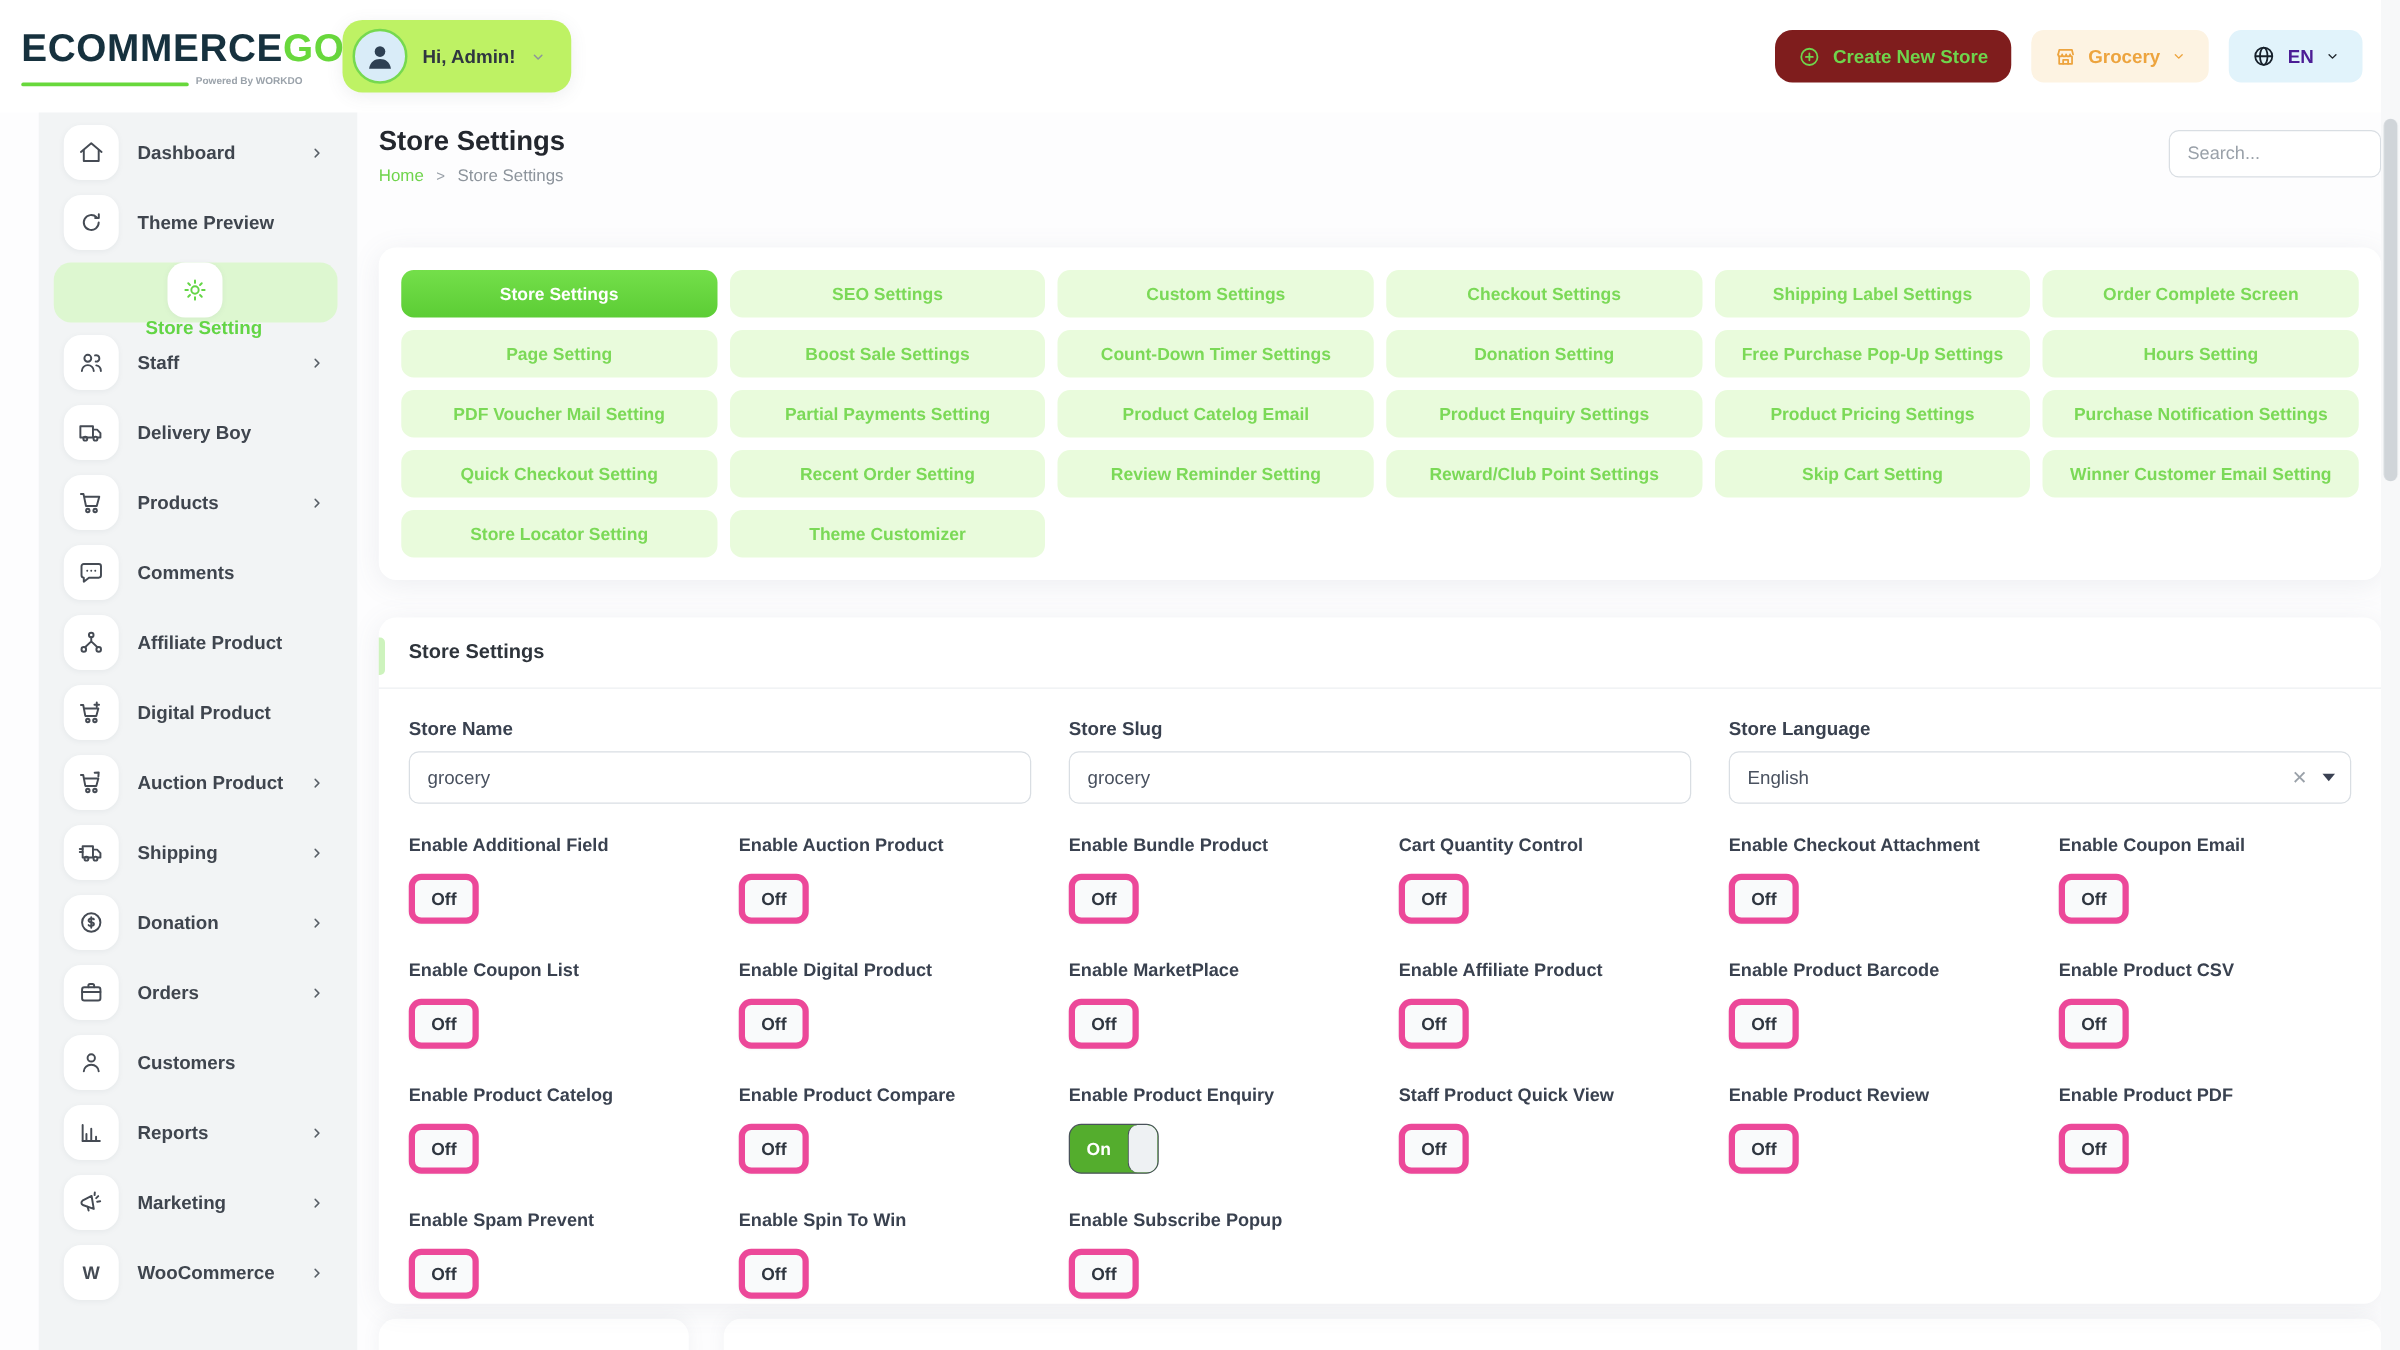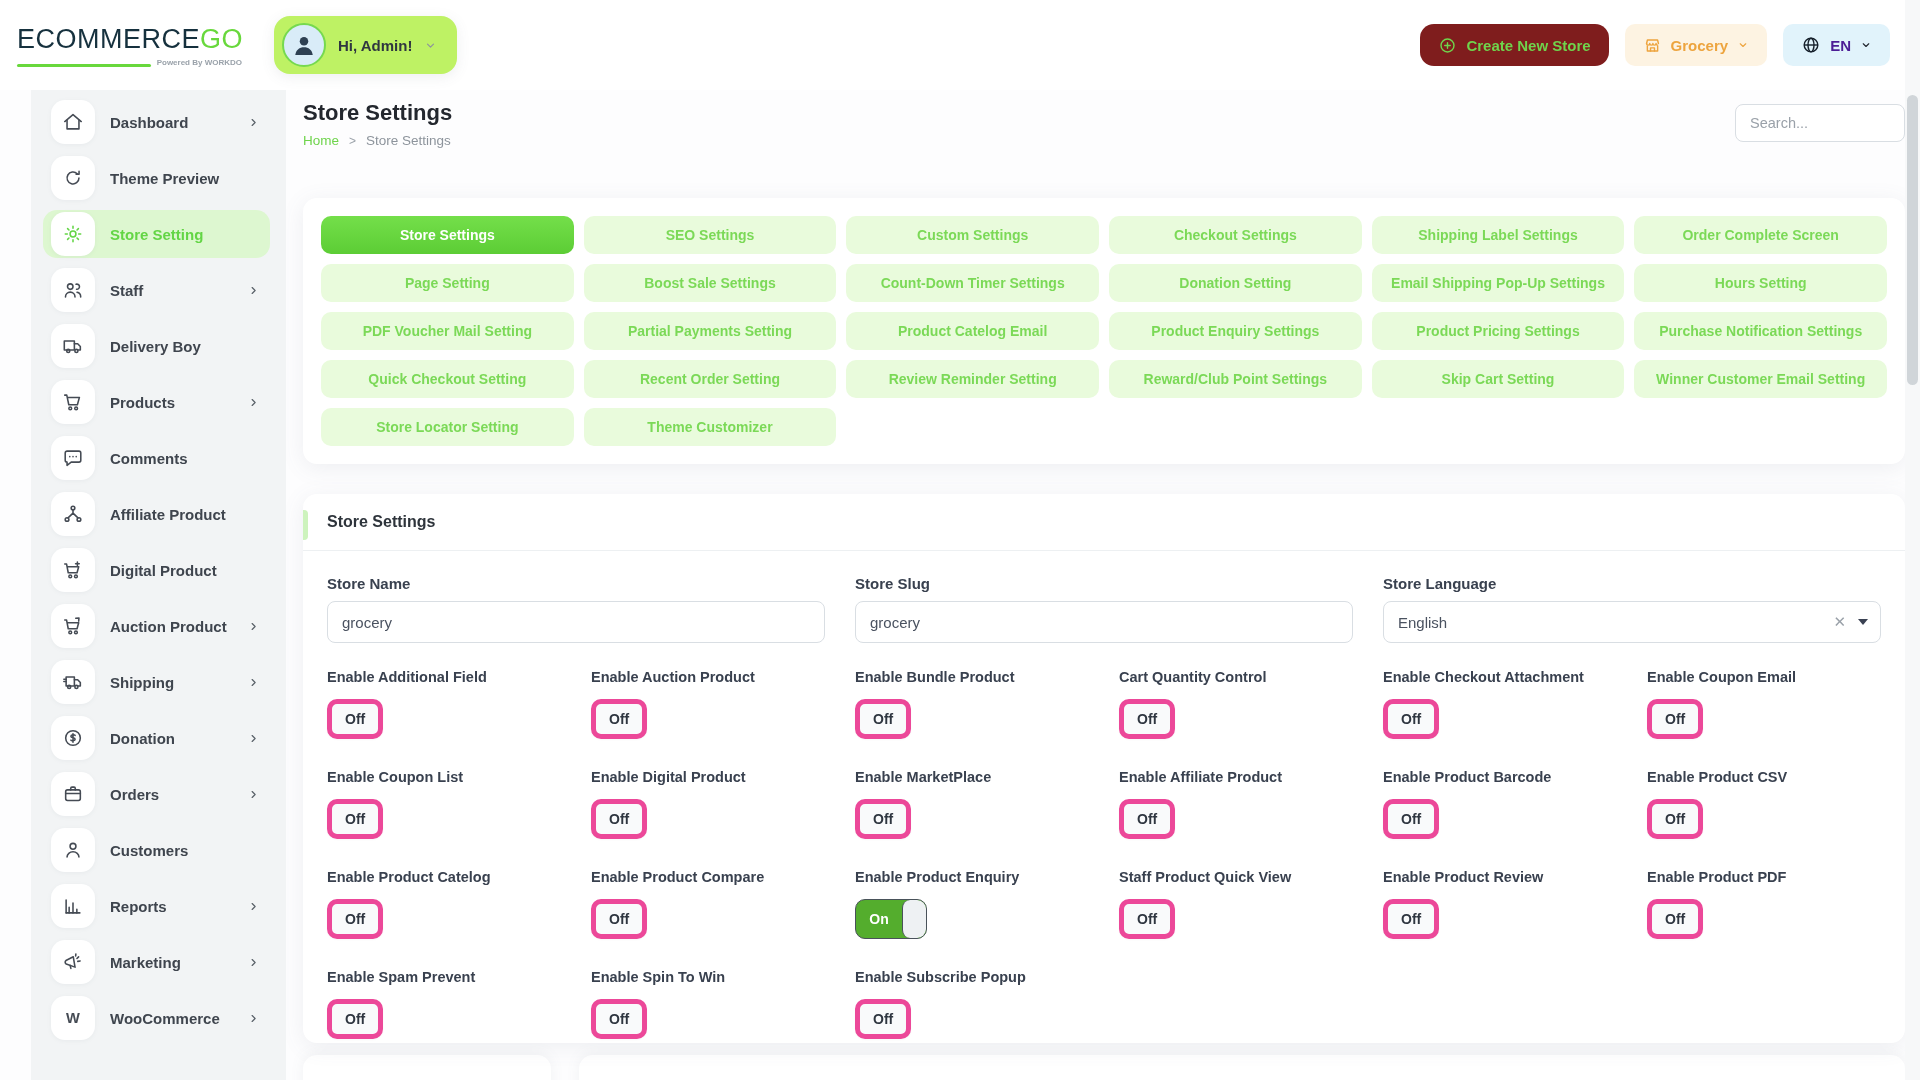--- a/index.html
+++ b/index.html
@@ -7,21 +7,21 @@
   body {
     font-family:"Liberation Sans","DejaVu Sans",sans-serif;
     background:#fdfdfe; color:var(--dark,#272c33);
     -webkit-font-smoothing:antialiased;
   }
   .app { display:flex; flex-direction:column; height:100%; }
 
   
   .topbar { height:90px; display:flex; align-items:center; background:#fff; flex:0 0 auto; }
   .logo-zone { width:255px; padding-left:17px; flex:0 0 auto; }
-  .logo-text { font-size:27px; font-weight:400; letter-spacing:.5px; color:#16313e; white-space:nowrap; }
+  .logo-text { font-size:31px; font-weight:700; letter-spacing:.5px; color:#16313e; white-space:nowrap; }
   .logo-text .accent { color:var(--brand-green); }
   .logo-underline-row { display:flex; align-items:flex-end; gap:6px; margin-top:3px; width:225px; }
   .logo-underline { flex:1; height:3px; background:var(--brand-green); border-radius:2px; }
   .logo-tagline { font-size:8px; color:#9aa2aa; white-space:nowrap; font-weight:700; }
 
   .user-chip { margin-left:19px; display:flex; align-items:center; gap:12px; background:#bef264;
     border-radius:16px; padding:7px 20px 7px 8px; box-shadow:0 3px 14px rgba(90,100,110,.10); cursor:pointer; }
   .avatar { width:44px; height:44px; border-radius:50%; background:#d9ecf8; border:2px solid #76d94f;
     display:flex; align-items:center; justify-content:center; overflow:hidden; }
   .user-name { font-size:15px; font-weight:600; color:#2f3640; }
@@ -39,21 +39,21 @@
   .lower { flex:1; display:flex; min-height:0;margin-left:31px; }
 
   
   .sidebar { width:255px; flex:0 0 auto; background:var(--sidebar-bg); padding:8px 0 0 0; overflow:hidden; }
   .side-item { display:flex; align-items:center; height:48px; margin:0 16px 8px 12px; padding:0 10px 0 8px;
     border-radius:14px; cursor:pointer; color:#3f454e; }
   .side-icon-box { width:44px; height:44px; border-radius:14px; background:#fff; display:flex; align-items:center;
     justify-content:center; box-shadow:0 1px 4px rgba(120,130,140,.08); color:#454b54; flex:0 0 auto; }
   .side-label { margin-left:15px; font-size:15px; font-weight:600; flex:1; white-space:nowrap; }
   .side-chev { color:#596068; display:flex; }
-  .side-item.active { background:var(--active-nav-bg); }
+  .side-item.active { background:var(--active-nav-bg);flex-direction:column; }
   .side-item.active .side-label { color:var(--active-nav-text); }
   .side-item.active .side-icon-box { color:var(--active-nav-text); }
 
   
   .main { flex:1; min-width:0; padding:10px 15px 0 17px; background:#fdfdfe; overflow:hidden; }
   .page-head { display:flex; justify-content:space-between; align-items:flex-start; }
   .page-title { font-size:22px; font-weight:700; color:#23272e; }
   .breadcrumb { margin-top:7px; font-size:13.5px; display:flex; gap:10px; align-items:center; }
   .crumb-home { color:#6fd44c; cursor:pointer; }
   .crumb-sep { color:#9aa1a9; font-size:12px; }
@@ -431,21 +431,21 @@
             <button class="tab-pill active">Store Settings</button>
             <button class="tab-pill">SEO Settings</button>
             <button class="tab-pill">Custom Settings</button>
             <button class="tab-pill">Checkout Settings</button>
             <button class="tab-pill">Shipping Label Settings</button>
             <button class="tab-pill">Order Complete Screen</button>
             <button class="tab-pill">Page Setting</button>
             <button class="tab-pill">Boost Sale Settings</button>
             <button class="tab-pill">Count-Down Timer Settings</button>
             <button class="tab-pill">Donation Setting</button>
-            <button class="tab-pill">Email Shipping Pop-Up Settings</button>
+            <button class="tab-pill">Free Purchase Pop-Up Settings</button>
             <button class="tab-pill">Hours Setting</button>
             <button class="tab-pill">PDF Voucher Mail Setting</button>
             <button class="tab-pill">Partial Payments Setting</button>
             <button class="tab-pill">Product Catelog Email</button>
             <button class="tab-pill">Product Enquiry Settings</button>
             <button class="tab-pill">Product Pricing Settings</button>
             <button class="tab-pill">Purchase Notification Settings</button>
             <button class="tab-pill">Quick Checkout Setting</button>
             <button class="tab-pill">Recent Order Setting</button>
             <button class="tab-pill">Review Reminder Setting</button>

